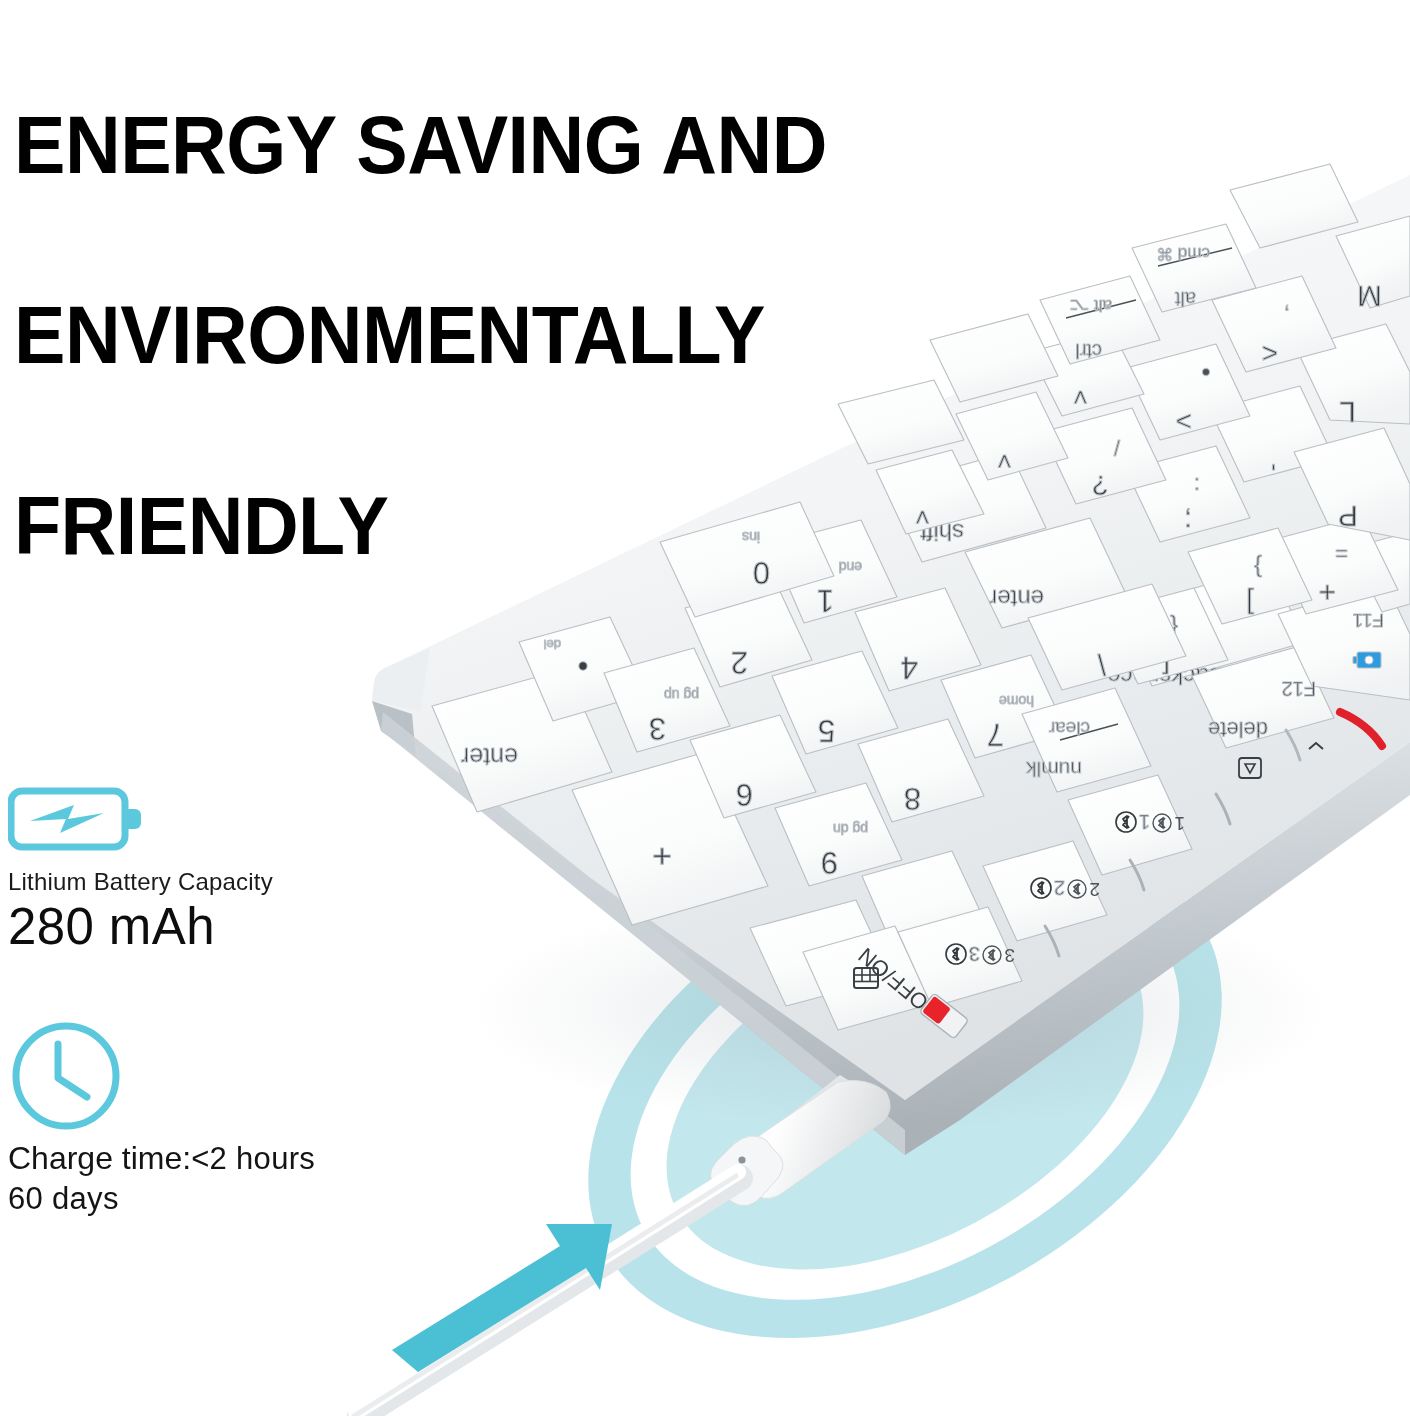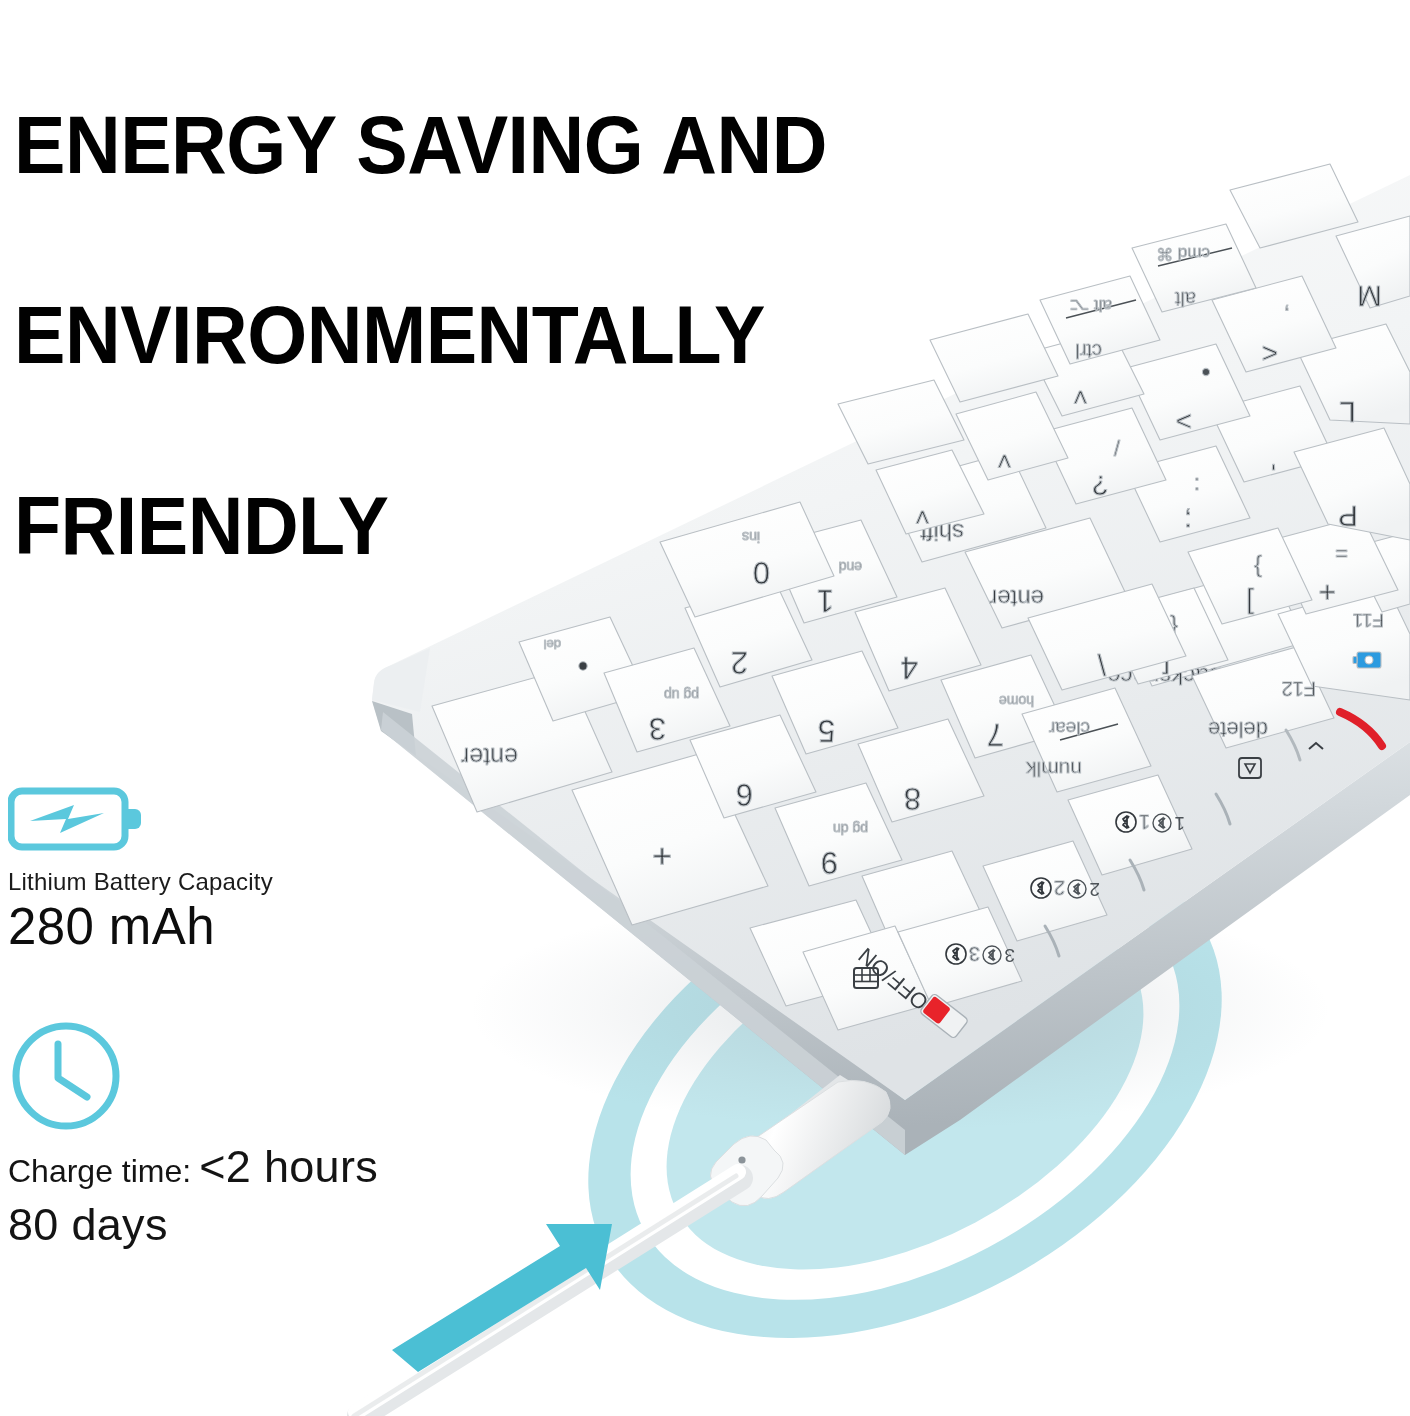--- a/index.html
+++ b/index.html
@@ -35,23 +35,23 @@
   .feat-label{
     font-size:24px;color:#1b1b1b;letter-spacing:0.2px;
     margin-top:12px;white-space:nowrap;
   }
   .feat-value{
     font-size:51px;color:#0d0d0d;letter-spacing:0.4px;
     margin-top:2px;white-space:nowrap;line-height:1.12;
   }
   .feat-line{
     font-size:32px;color:#141414;white-space:nowrap;
-    line-height:1.28;display:flex;align-items:baseline;gap:8px;text-align:center;
-  }
-  .feat-line .big{font-size:45px;letter-spacing:0.3px;}
+    line-height:1.28;display:flex;align-items:baseline;text-align:center;
+  }
+  .feat-line .big{font-size:31px;letter-spacing:0.3px;}
 
   
   #photo{
     position:absolute;left:0;top:0;width:1410px;height:1416px;
     pointer-events:none;
   }
 </style>
 </head>
 <body>
 
@@ -480,17 +480,17 @@
   <div class="feature feat-clock">
     <svg width="116" height="116" viewBox="0 0 116 116">
       <circle cx="58" cy="58" r="50" fill="none" stroke="#5BC8DD" stroke-width="7"></circle>
       <path d="M50,26 L50,60 L79,79" fill="none" stroke="#5BC8DD" stroke-width="7" stroke-linecap="round" stroke-linejoin="round"></path>
     </svg>
     <div class="feat-line">
       <span>Charge time:</span>
       <span class="big">&lt;2 hours</span>
     </div>
     <div class="feat-line">
-      <span class="big">80 days</span>
+      <span class="big">60 days</span>
     </div>
   </div>
 
 </div>
 
 </body></html>

